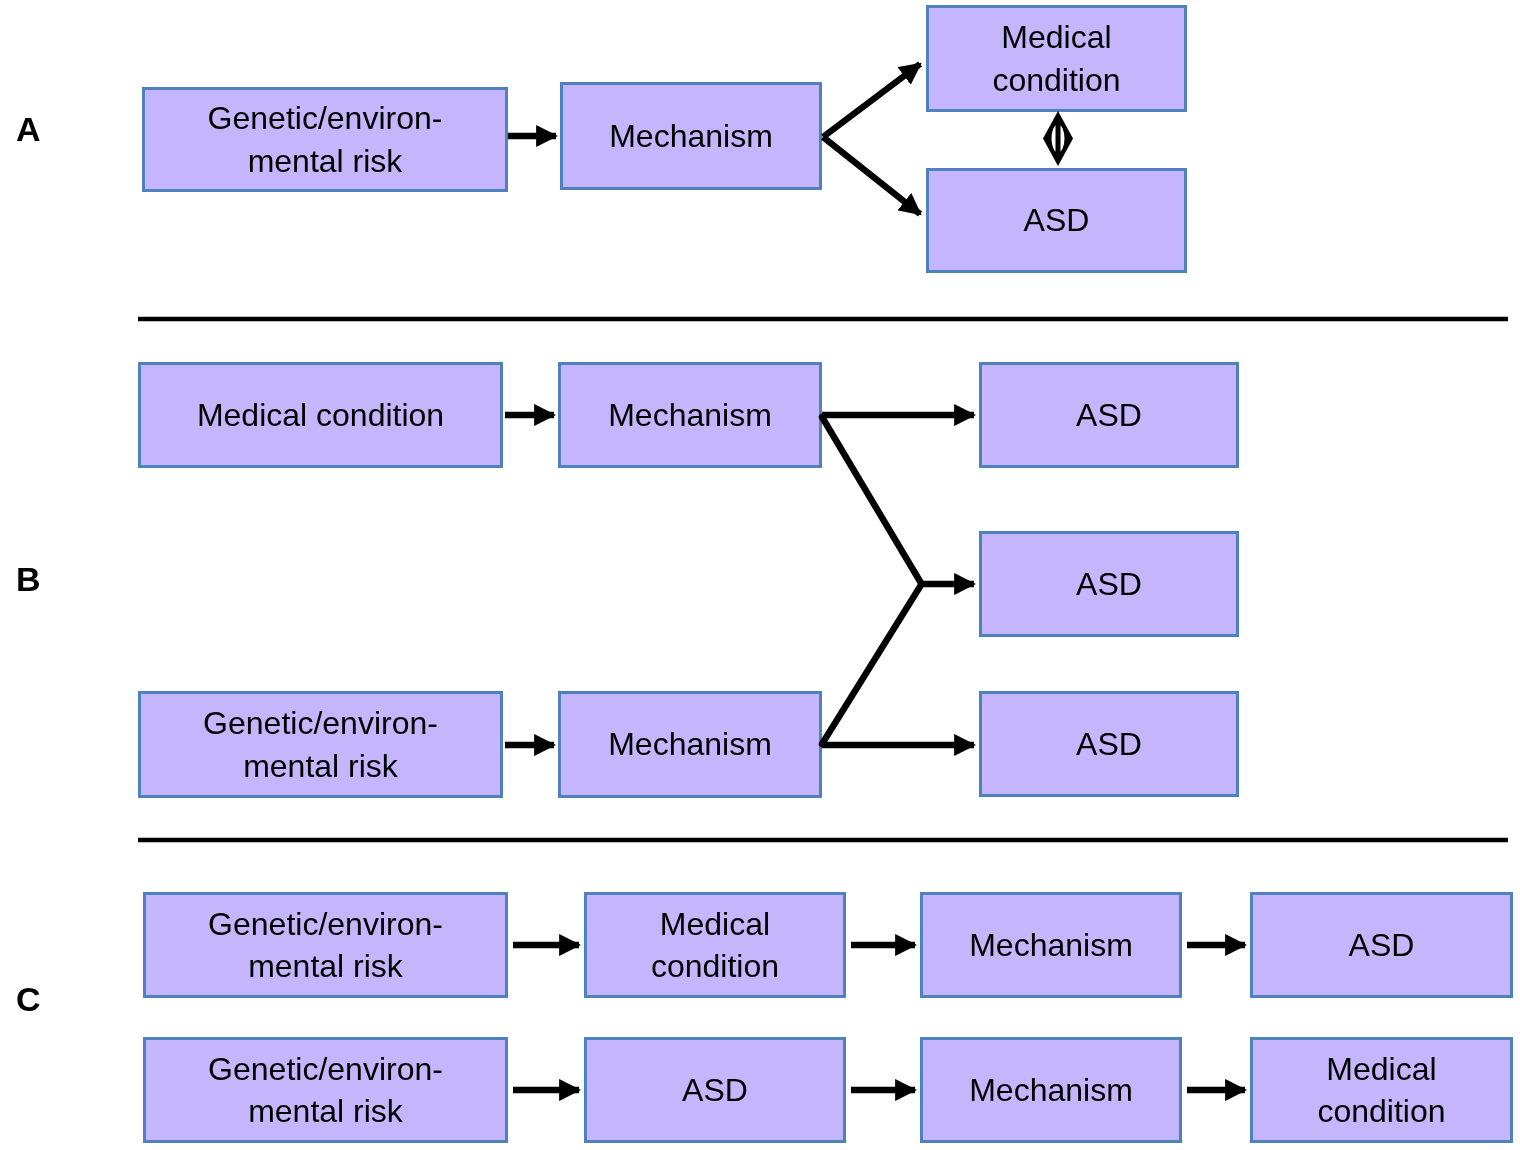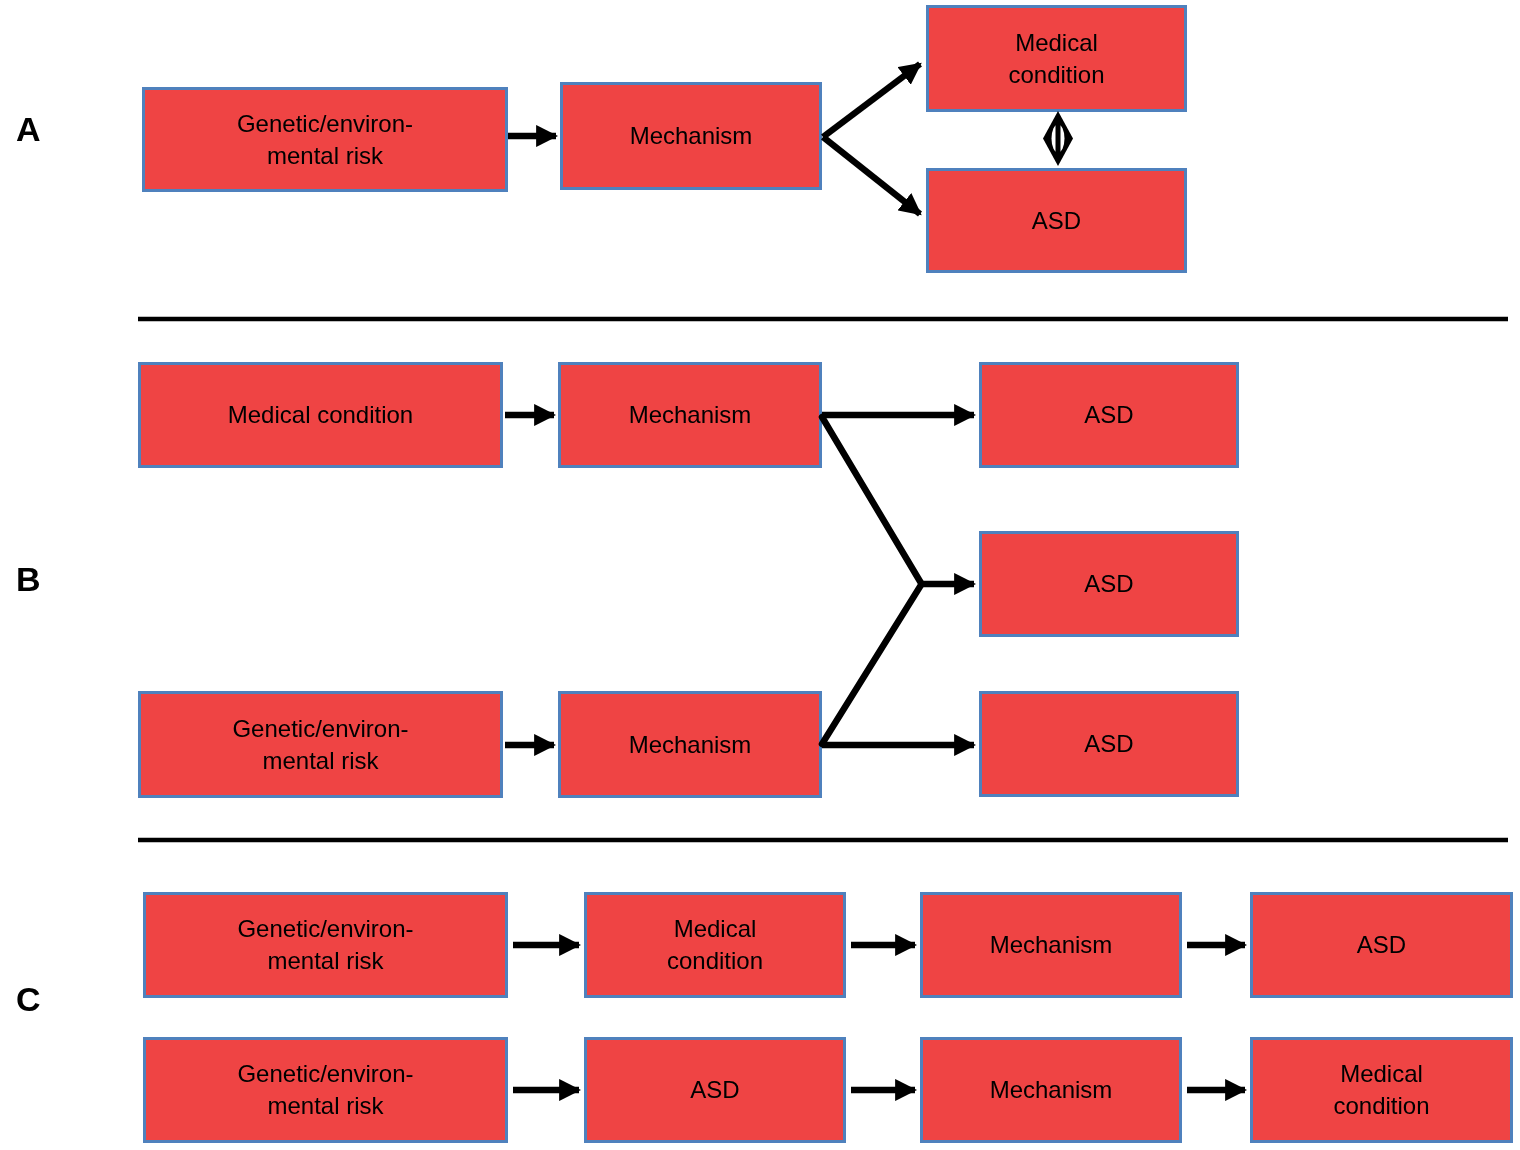--- a/index.html
+++ b/index.html
@@ -9,24 +9,24 @@
   .canvas {
     position:relative;
     width:1520px; height:1150px;
     background:#ffffff;
     overflow:hidden;
   }
 
   .box {
     position:absolute;
     border:3px solid var(--box-border,#4f81bd);
-    background:#ef4444;
+    background:#c4b5fd;
     display:flex; align-items:center; justify-content:center;
     text-align:center;
-    font-size:24px; line-height:1.32;
+    font-size:32px; line-height:1.32;
     color:var(--text,#000);
     white-space:pre-line;
   }
 
   .plabel {
     position:absolute;
     font-size:34px; font-weight:bold;
     color:var(--text,#000);
   }
 

